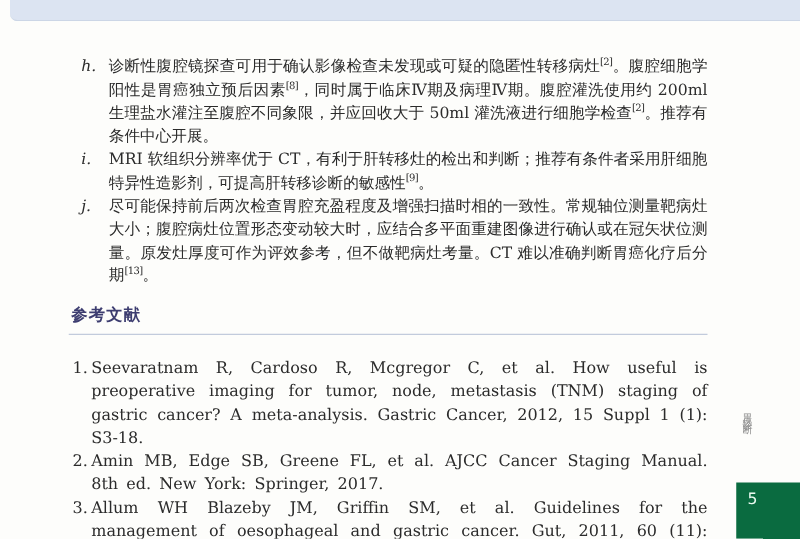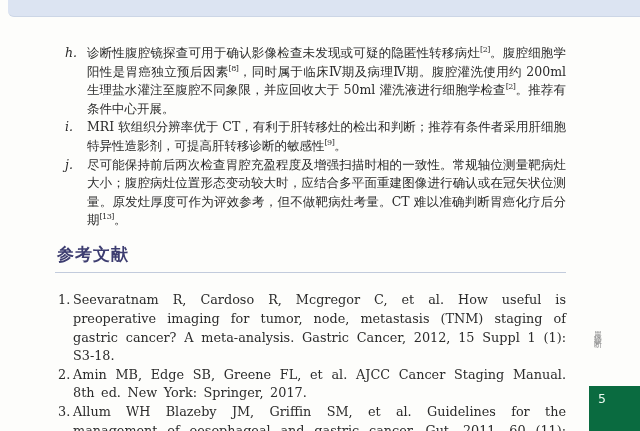--- a/index.html
+++ b/index.html
@@ -49,21 +49,21 @@
     font-size: 8px;
     line-height: 0;
     vertical-align: 5px;
     letter-spacing: -0.5px;
   }
   
   .ref-heading {
     margin-top: 13px;
     margin-left: 2px;
     font-family: "DejaVu Sans", "Liberation Sans", sans-serif;
-    font-size: 17px;
+    font-size: 13px;
     font-weight: bold;
     color: #3d3d70;
     letter-spacing: 1px;
   }
   .heading-rule {
     margin-top: 6px;
     height: 1.5px;
     background: #c2cbdc;
   }
   

